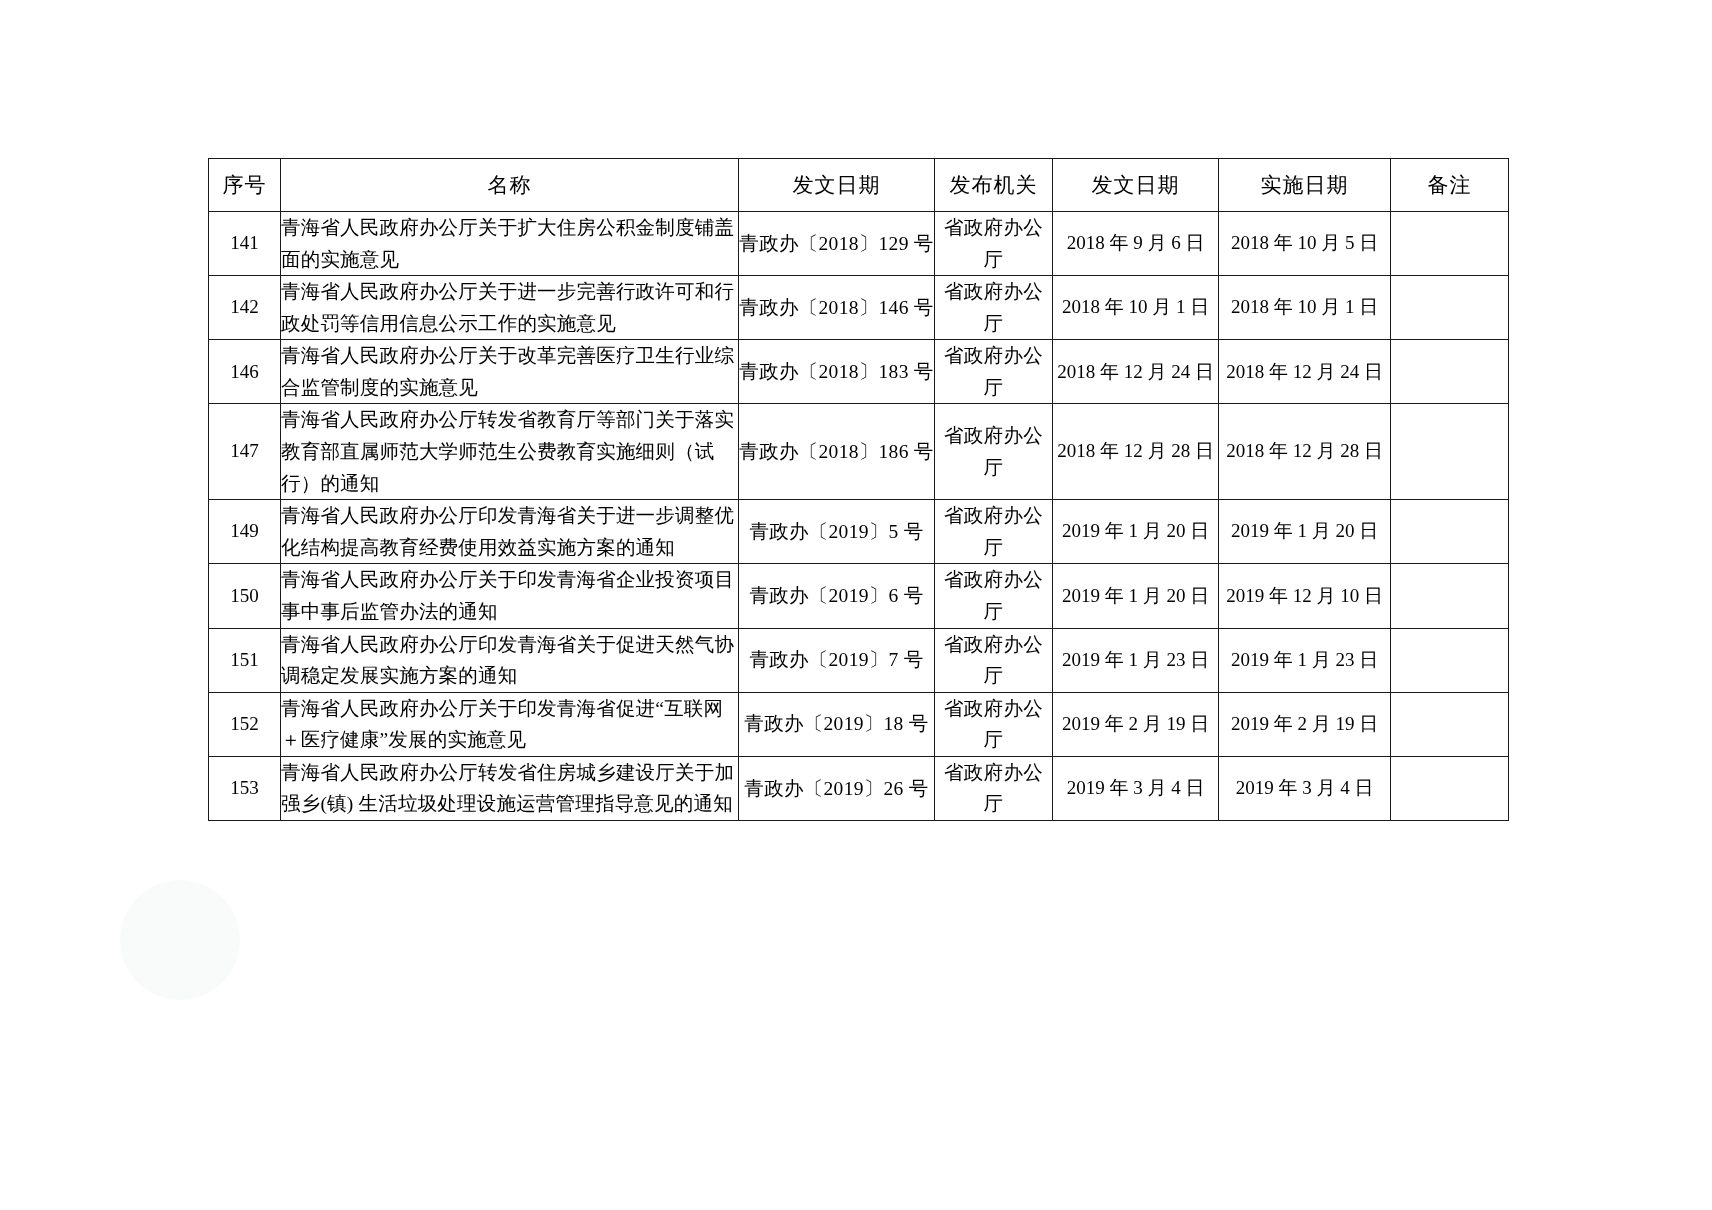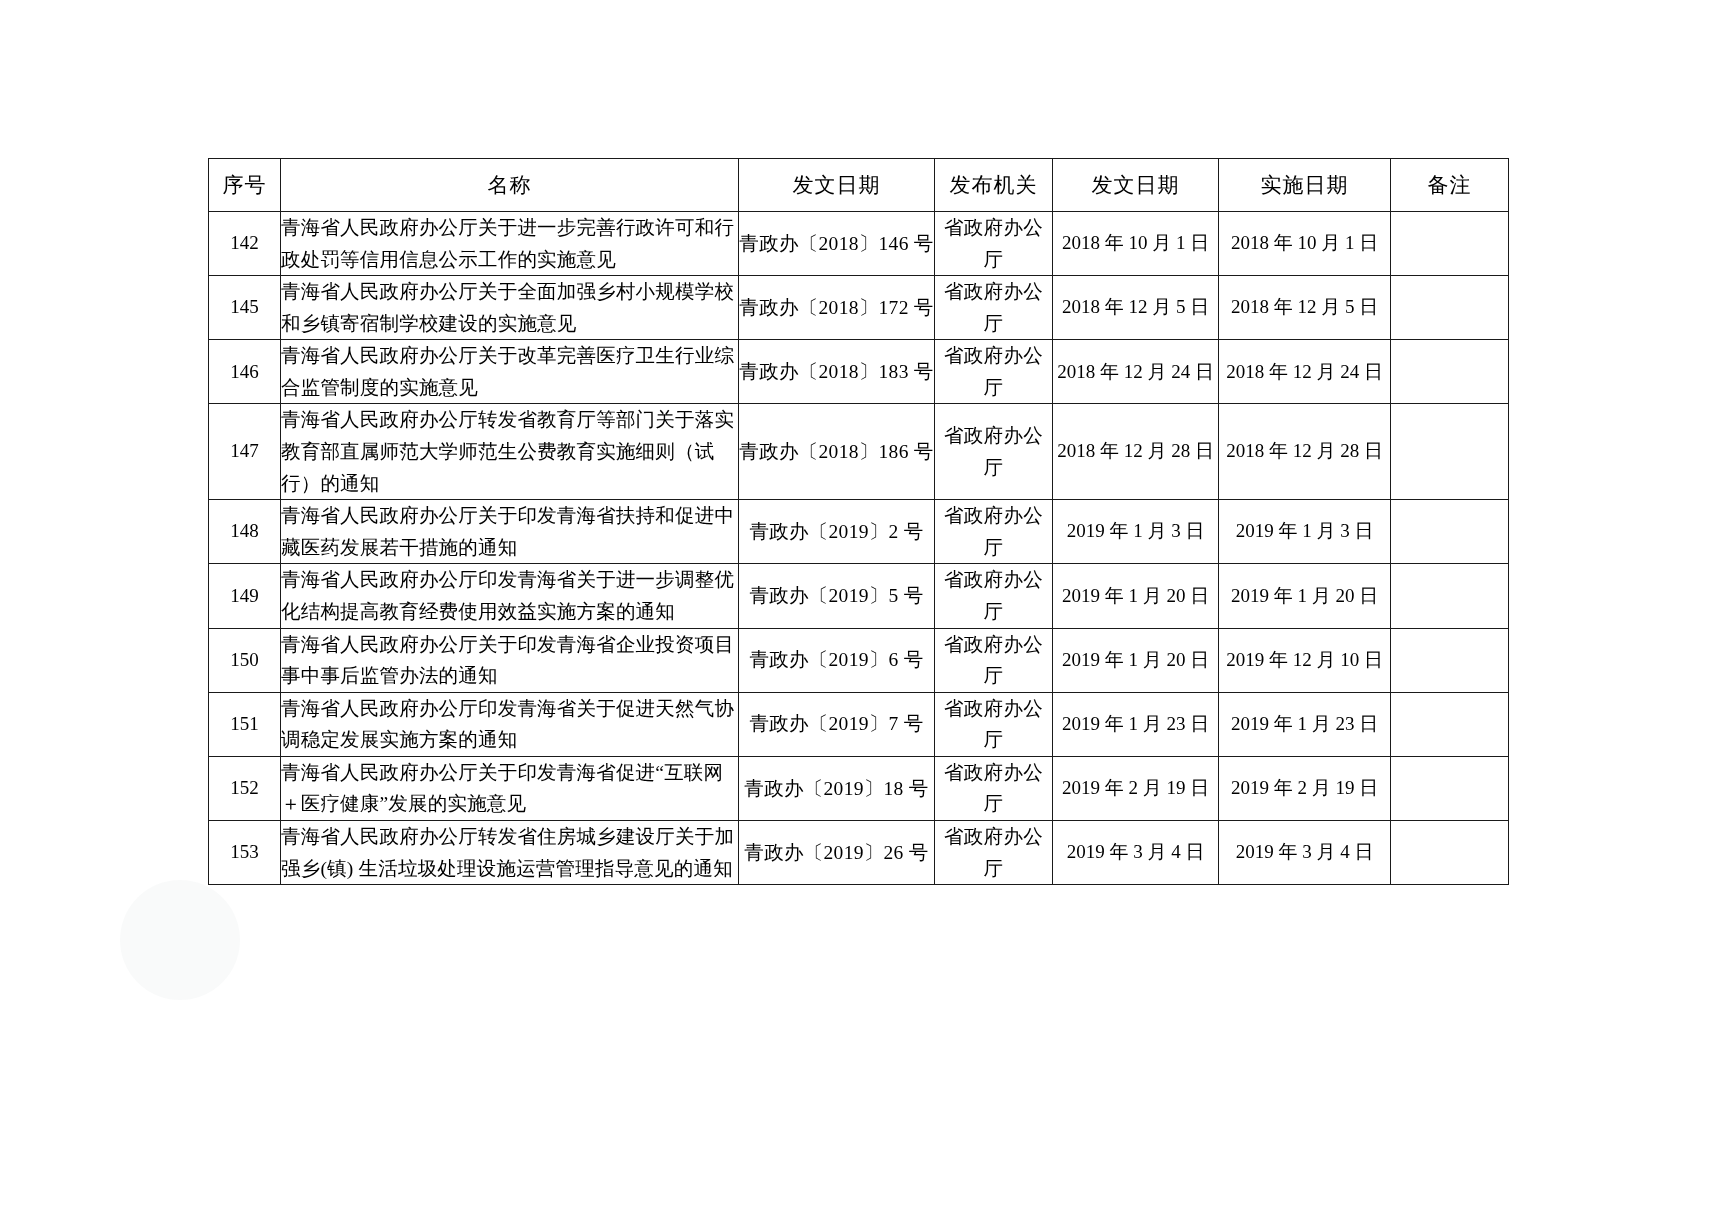--- a/index.html
+++ b/index.html
@@ -121,62 +121,53 @@
           <td>名称</td>
           <td>发文日期</td>
           <td>发布机关</td>
           <td>发文日期</td>
           <td>实施日期</td>
           <td>备注</td>
         </tr>
       </thead>
       <tbody>
         <tr class="r2">
+          <td class="no">141</td>
+          <td class="name">青海省人民政府办公厅关于扩大住房公积金制度铺盖面的实施意见</td>
+          <td class="num">青政办〔2018〕129 号</td>
+          <td class="org">省政府办公厅</td>
+          <td class="date">2018 年 9 月 6 日</td>
+          <td class="date">2018 年 10 月 5 日</td>
+          <td class="note"></td>
+        </tr>
+        <tr class="r2">
           <td class="no">142</td>
           <td class="name">青海省人民政府办公厅关于进一步完善行政许可和行政处罚等信用信息公示工作的实施意见</td>
           <td class="num">青政办〔2018〕146 号</td>
           <td class="org">省政府办公厅</td>
           <td class="date">2018 年 10 月 1 日</td>
           <td class="date">2018 年 10 月 1 日</td>
-          <td class="note"></td>
-        </tr>
-        <tr class="r2">
-          <td class="no">145</td>
-          <td class="name">青海省人民政府办公厅关于全面加强乡村小规模学校和乡镇寄宿制学校建设的实施意见</td>
-          <td class="num">青政办〔2018〕172 号</td>
-          <td class="org">省政府办公厅</td>
-          <td class="date">2018 年 12 月 5 日</td>
-          <td class="date">2018 年 12 月 5 日</td>
           <td class="note"></td>
         </tr>
         <tr class="r2">
           <td class="no">146</td>
           <td class="name">青海省人民政府办公厅关于改革完善医疗卫生行业综合监管制度的实施意见</td>
           <td class="num">青政办〔2018〕183 号</td>
           <td class="org">省政府办公厅</td>
           <td class="date">2018 年 12 月 24 日</td>
           <td class="date">2018 年 12 月 24 日</td>
           <td class="note"></td>
         </tr>
         <tr class="r3">
           <td class="no">147</td>
           <td class="name">青海省人民政府办公厅转发省教育厅等部门关于落实教育部直属师范大学师范生公费教育实施细则（试行）的通知</td>
           <td class="num">青政办〔2018〕186 号</td>
           <td class="org">省政府办公厅</td>
           <td class="date">2018 年 12 月 28 日</td>
           <td class="date">2018 年 12 月 28 日</td>
-          <td class="note"></td>
-        </tr>
-        <tr class="r2">
-          <td class="no">148</td>
-          <td class="name">青海省人民政府办公厅关于印发青海省扶持和促进中藏医药发展若干措施的通知</td>
-          <td class="num">青政办〔2019〕2 号</td>
-          <td class="org">省政府办公厅</td>
-          <td class="date">2019 年 1 月 3 日</td>
-          <td class="date">2019 年 1 月 3 日</td>
           <td class="note"></td>
         </tr>
         <tr class="r2">
           <td class="no">149</td>
           <td class="name">青海省人民政府办公厅印发青海省关于进一步调整优化结构提高教育经费使用效益实施方案的通知</td>
           <td class="num">青政办〔2019〕5 号</td>
           <td class="org">省政府办公厅</td>
           <td class="date">2019 年 1 月 20 日</td>
           <td class="date">2019 年 1 月 20 日</td>
           <td class="note"></td>

